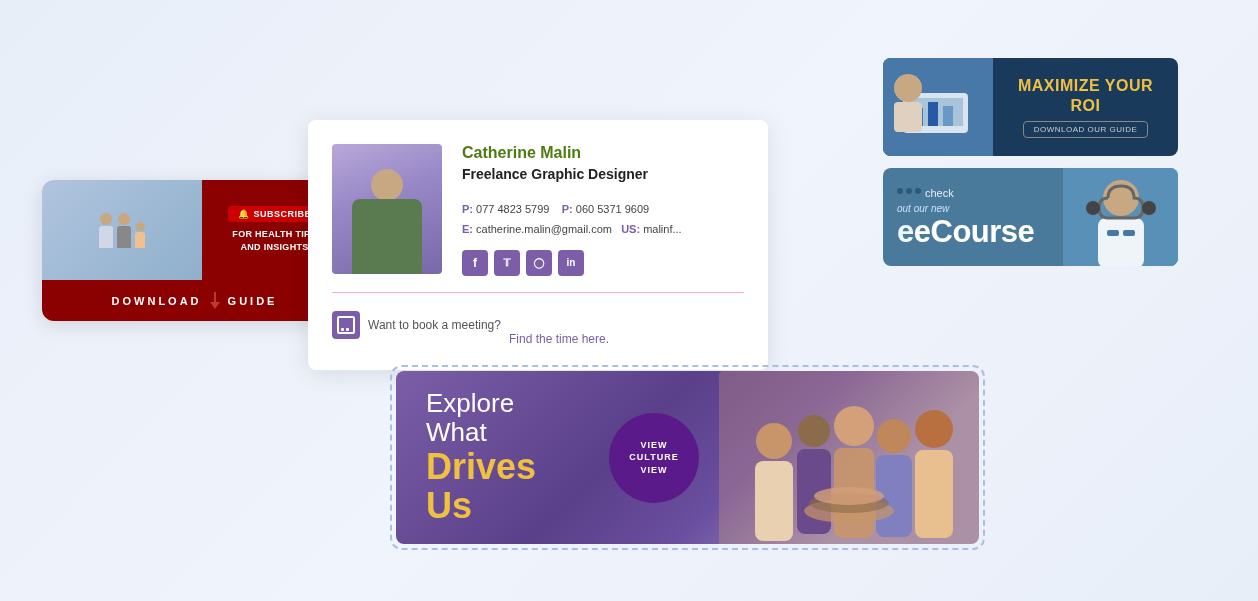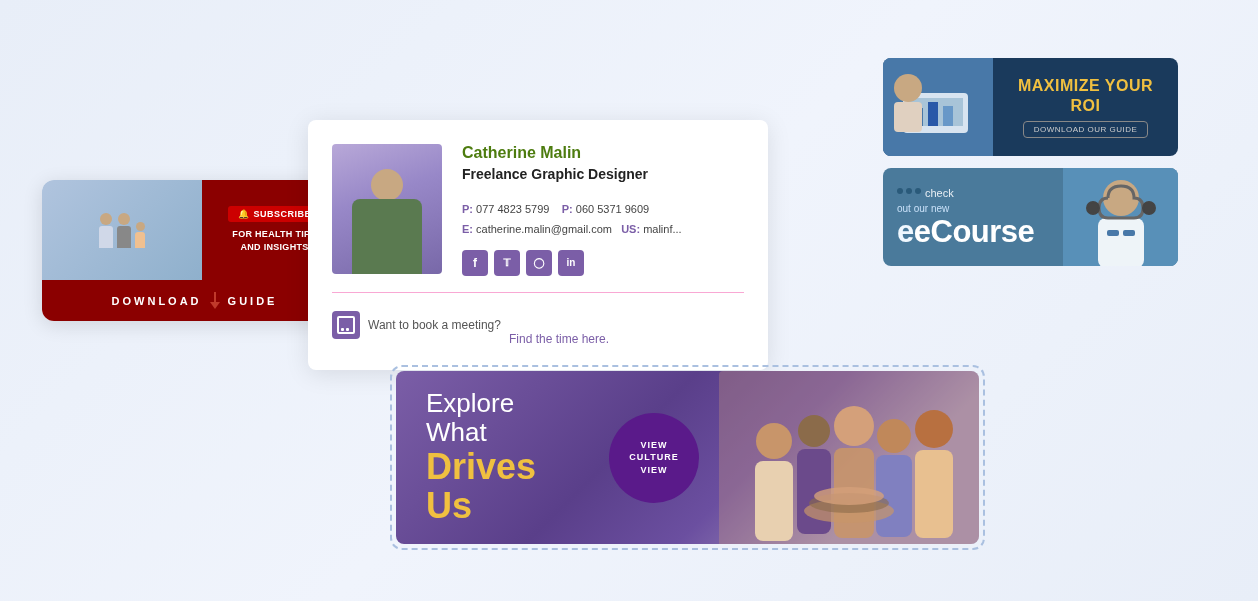--- a/index.html
+++ b/index.html
@@ -541,21 +541,21 @@
 <div class="ecourse-banner">
   <div class="ecourse-text-area">
     <div style="display:flex;align-items:center;gap:4px;margin-bottom:2px;">
       <div class="ecourse-dots">
         <div class="ecourse-dot"></div>
         <div class="ecourse-dot"></div>
         <div class="ecourse-dot"></div>
       </div>
       <span class="ecourse-check">check</span>
     </div>
-    <div style="font-size:10px;color:#c8e0f8;margin-bottom:2px;">out our new</div>
+    <div style="font-size:10px;color:#c8e0f8;font-style:italic;margin-bottom:2px;">out our new</div>
     <div class="ecourse-title">
       <span style="color:#f0f8ff;">e</span><span>eCourse</span>
     </div>
   </div>
   <div class="ecourse-image">
     <svg width="115" height="98" viewBox="0 0 115 98">
       <rect width="115" height="98" fill="#5890b8"></rect>
       <circle cx="58" cy="30" r="18" fill="#c8a882"></circle>
       <rect x="35" y="50" width="46" height="50" rx="8" fill="white" opacity="0.9"></rect>
       <path d="M45 30 Q45 18 58 18 Q71 18 71 30 Q80 30 80 40 Q80 50 71 50 L45 50 Q36 50 36 40 Q36 30 45 30" fill="none" stroke="#666" stroke-width="3"></path>

